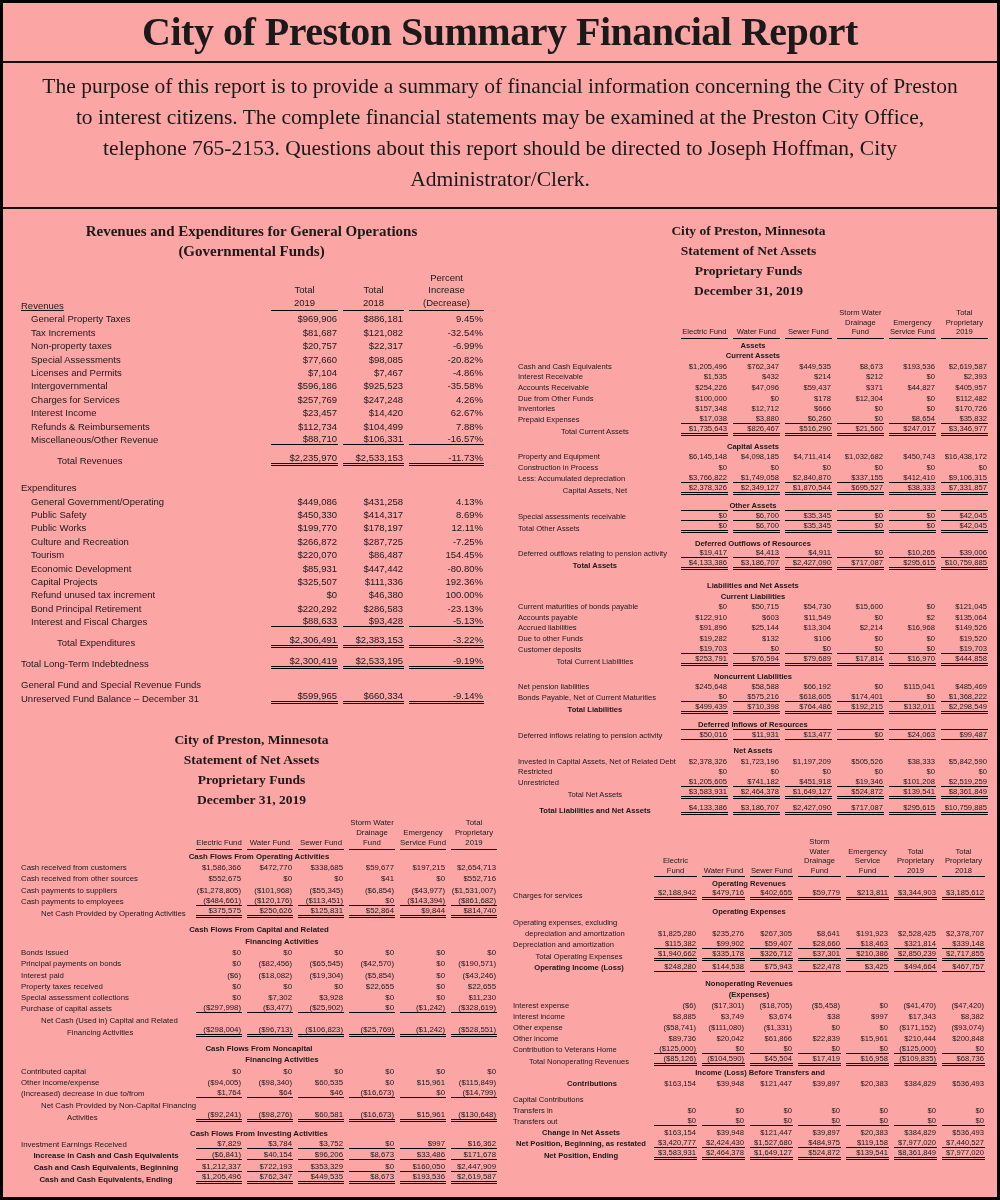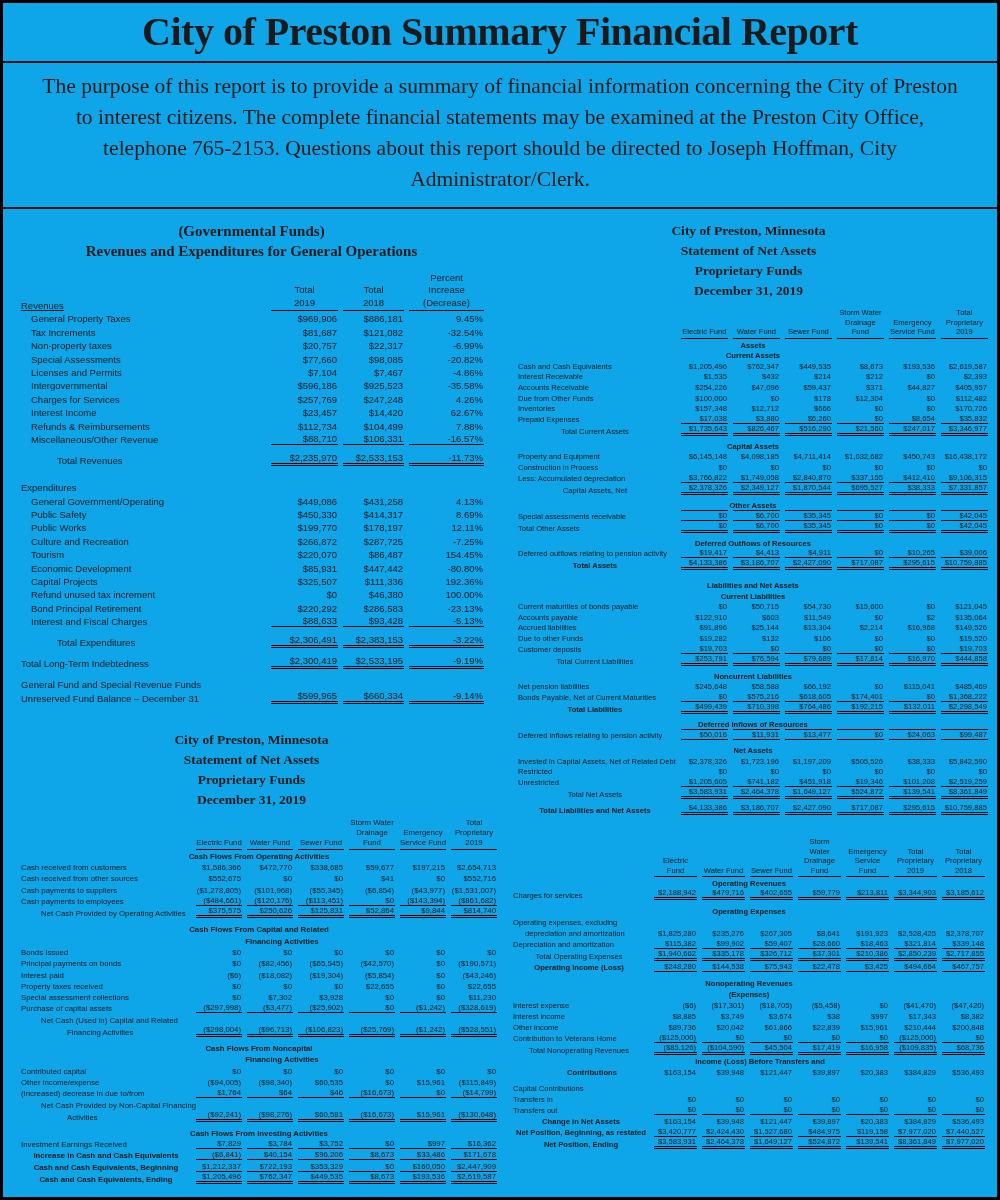--- a/index.html
+++ b/index.html
@@ -1,17 +1,17 @@
 <!DOCTYPE html>
 <html><head>
 <meta charset="utf-8">
 <style>
   html,body{margin:0;padding:0;background:#e8e8e8;}
   body{width:1000px;height:1200px;position:relative;font-family:"Liberation Sans",sans-serif;color:#1a1a1a;}
-  .page{position:absolute;inset:0;background:#0ea5e9;border:3px solid #000;box-sizing:border-box;overflow:hidden;}
+  .page{position:absolute;inset:0;background:#fca5a5;border:3px solid #000;box-sizing:border-box;overflow:hidden;}
 
   
   .hdr{border-bottom:2px solid #111;}
   .main-title{font-family:"Liberation Serif",serif;font-weight:bold;font-size:40px;text-align:center;
     padding:5px 10px 6px;border-bottom:2px solid #111;letter-spacing:-0.5px;}
   .intro{font-family:"Liberation Serif",serif;font-size:21.5px;line-height:31px;text-align:center;
     padding:8px 30px 12px;margin:0;}
 
   
   .cols{display:flex;align-items:flex-start;}
@@ -86,22 +86,22 @@
 
   <div class="hdr">
     <div class="main-title">City of Preston Summary Financial Report</div>
     <p class="intro">The purpose of this report is to provide a summary of financial information concerning the City of Preston to interest citizens. The complete financial statements may be examined at the Preston City Office, telephone 765-2153. Questions about this report should be directed to Joseph Hoffman, City Administrator/Clerk.</p>
   </div>
 
   <div class="cols">
 
     <div class="col">
       <div class="sec-title ttl-gov">
+        <div>Revenues and Expenditures for General Operations</div>
         <div>(Governmental Funds)</div>
-        <div>Revenues and Expenditures for General Operations</div>
       </div>
       <div>
           <table class="fin t-gov">
             <thead>
               <tr>
                 <th class="corner">Revenues</th>
                 <th class="colh">
                   <div>Total
 2019</div>
                 </th>
@@ -1877,20 +1877,44 @@
                   <div>$997</div>
                 </td>
                 <td class="num">
                   <div>$17,343</div>
                 </td>
                 <td class="num">
                   <div>$8,382</div>
                 </td>
               </tr>
               <tr>
+                <td class="lbl">Other expense</td>
+                <td class="num">
+                  <div>($58,741)</div>
+                </td>
+                <td class="num">
+                  <div>($111,080)</div>
+                </td>
+                <td class="num">
+                  <div>($1,331)</div>
+                </td>
+                <td class="num">
+                  <div>$0</div>
+                </td>
+                <td class="num">
+                  <div>$0</div>
+                </td>
+                <td class="num">
+                  <div>($171,152)</div>
+                </td>
+                <td class="num">
+                  <div>($93,074)</div>
+                </td>
+              </tr>
+              <tr>
                 <td class="lbl">Other income</td>
                 <td class="num">
                   <div>$89,736</div>
                 </td>
                 <td class="num">
                   <div>$20,042</div>
                 </td>
                 <td class="num">
                   <div>$61,866</div>
                 </td>

